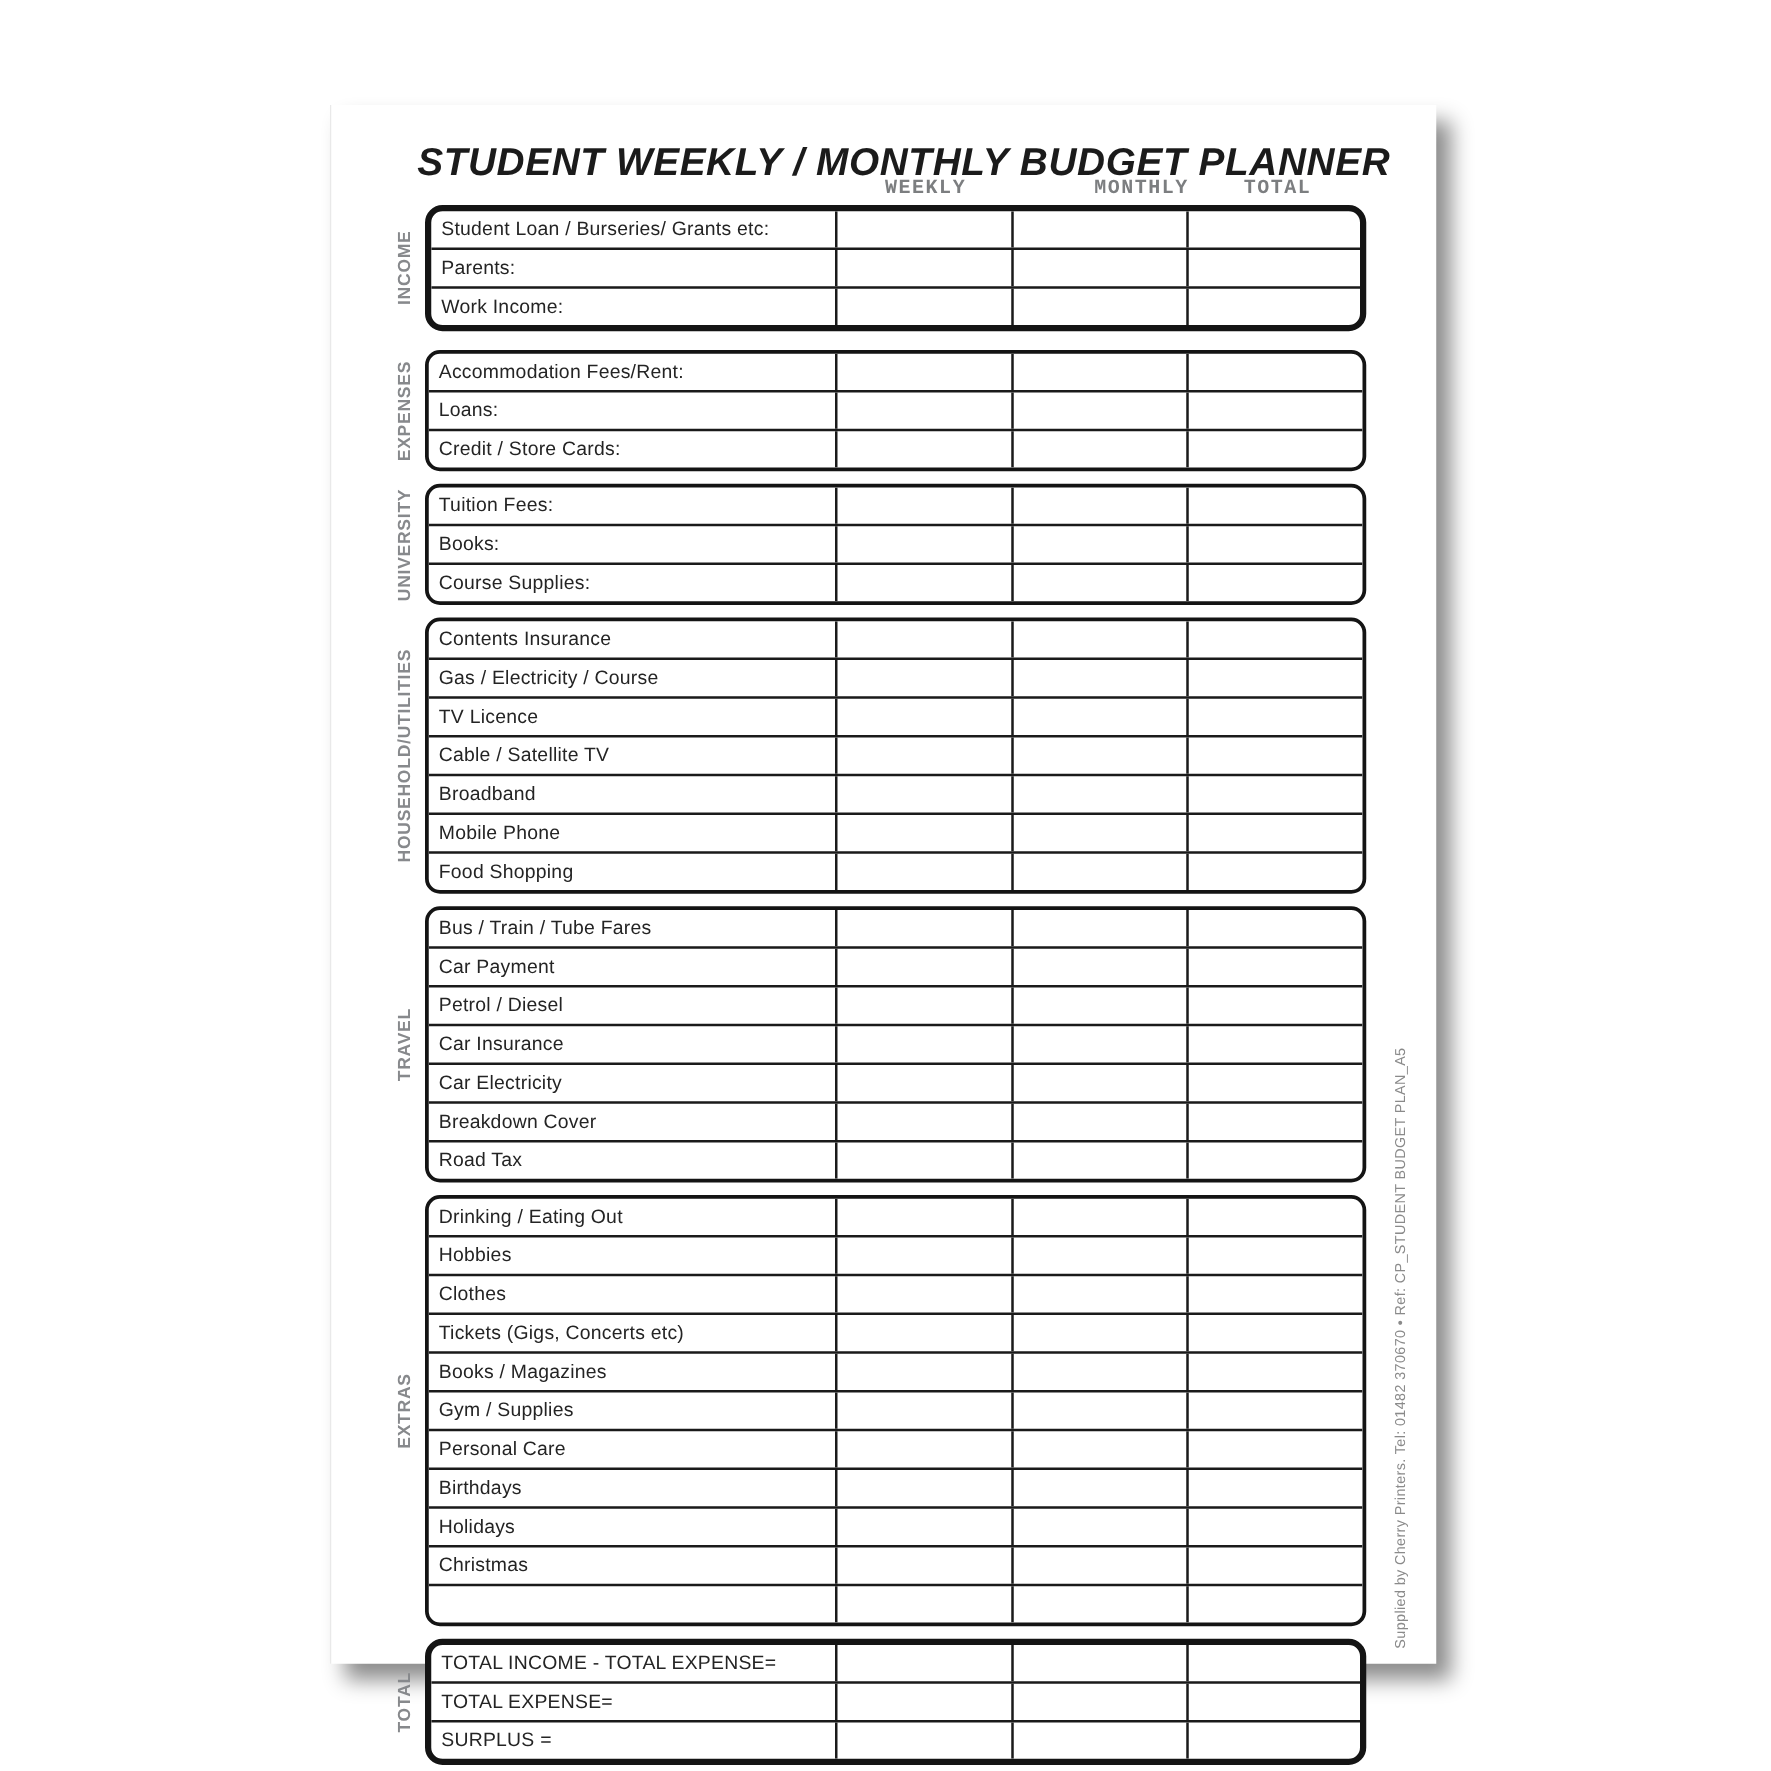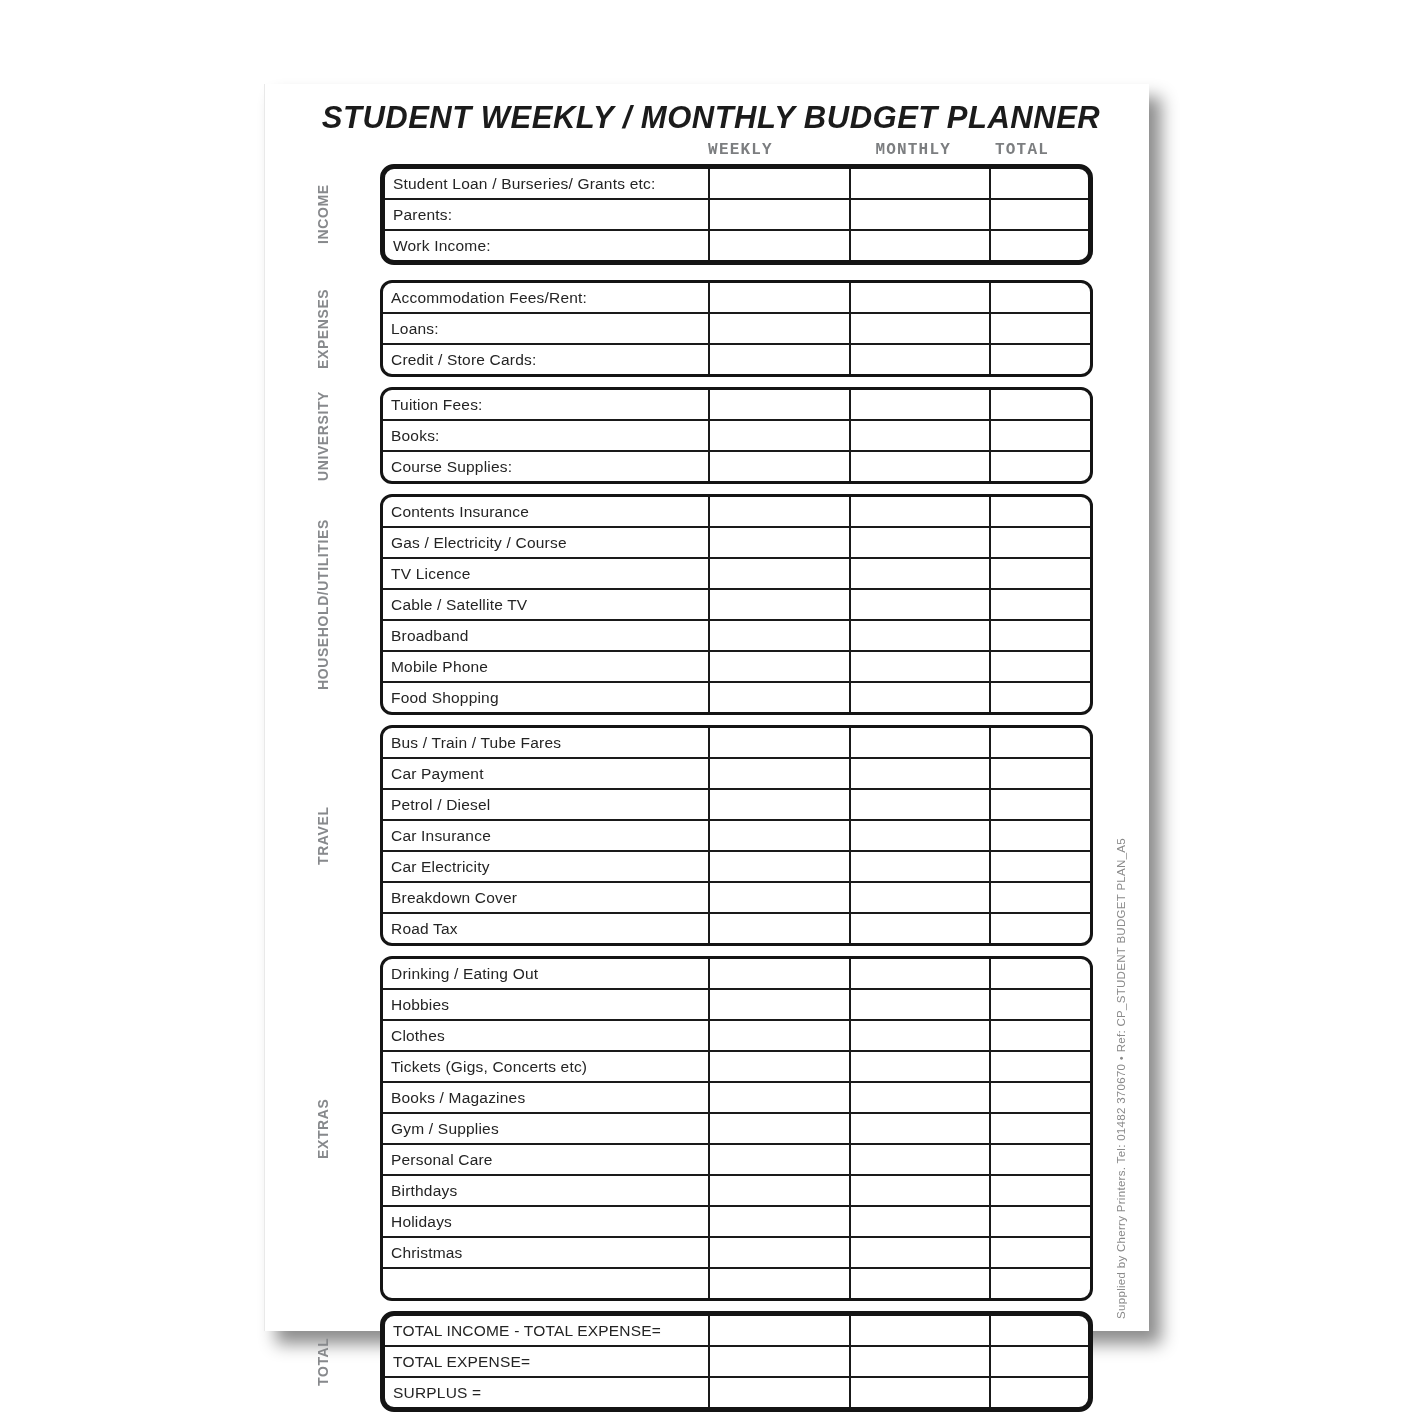--- a/index.html
+++ b/index.html
@@ -14,21 +14,21 @@
     position:absolute;
     left:264px;top:84px;
     width:884px;height:1247px;
     background:#ffffff;
     box-shadow:12px 13px 16px rgba(0,0,0,0.45);
     border-left:1px solid #e9e9e9;
   }
   .title{
     position:absolute;
     left:0;top:12px;width:100%;
-    margin:4px;
+    margin:16px;
     text-align:center;
     font-size:31px;
     font-weight:bold;
     font-style:italic;
     letter-spacing:0.5px;
     color:#1b1b1b;
     white-space:nowrap;
   }
   .col-headers{
     position:absolute;
@@ -56,21 +56,20 @@
   .section{
     position:relative;
     margin-bottom:10px;
   }
   .section.emphasis{margin-bottom:15px;}
   .box{
     border:3px solid #141414;
     border-radius:12px;
     background:#fff;
     overflow:hidden;
-    margin-left:40px;
   }
   .section.emphasis .box{
     border-width:5px;
     border-radius:14px;
   }
   .v-label{
     position:absolute;
     left:-30px;top:0;height:100%;width:26px;
     display:flex;
     align-items:center;

